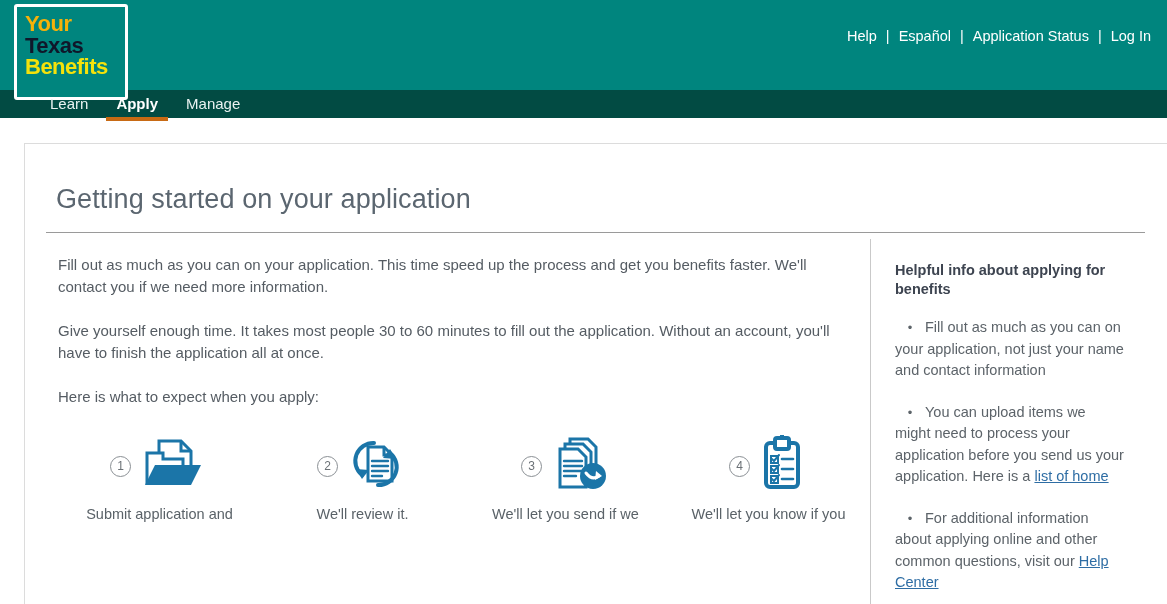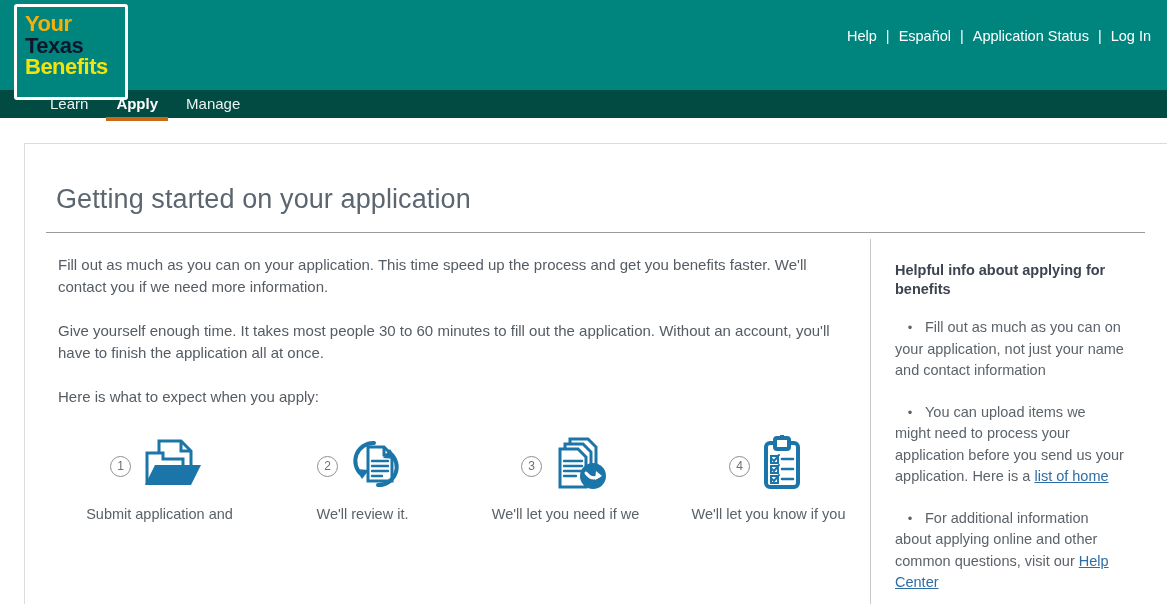--- a/index.html
+++ b/index.html
@@ -283,21 +283,21 @@
                   <line x1="16" y1="31" x2="34" y2="31"></line>
                   <line x1="16" y1="36" x2="34" y2="36"></line>
                   <line x1="16" y1="41" x2="28" y2="41"></line>
                 </g>
                 <circle cx="45" cy="41" r="13" fill="#1b75a8"></circle>
                 <path d="M38 38 q6 8 13 3" fill="none" stroke="#ffffff" stroke-width="3" stroke-linecap="round"></path>
                 <path d="M48 36 l6 5 l-7 4 z" fill="#ffffff"></path>
               </svg>
             </span>
           </div>
-          <div class="step-label">We'll let you need if we</div>
+          <div class="step-label">We'll let you send if we</div>
         </div>
 
         <div class="step">
           <div class="step-icon-row">
             <div class="step-num">4</div>
             <span>
               <svg width="52" height="58" viewBox="0 0 52 58">
                 <rect x="10" y="8" width="32" height="44" rx="4" fill="#ffffff" stroke="#1b75a8" stroke-width="4"></rect>
                 <rect x="19" y="3" width="14" height="11" rx="2" fill="#ffffff" stroke="#1b75a8" stroke-width="4"></rect>
                 <rect x="24" y="0" width="4" height="5" fill="#1b75a8"></rect>

